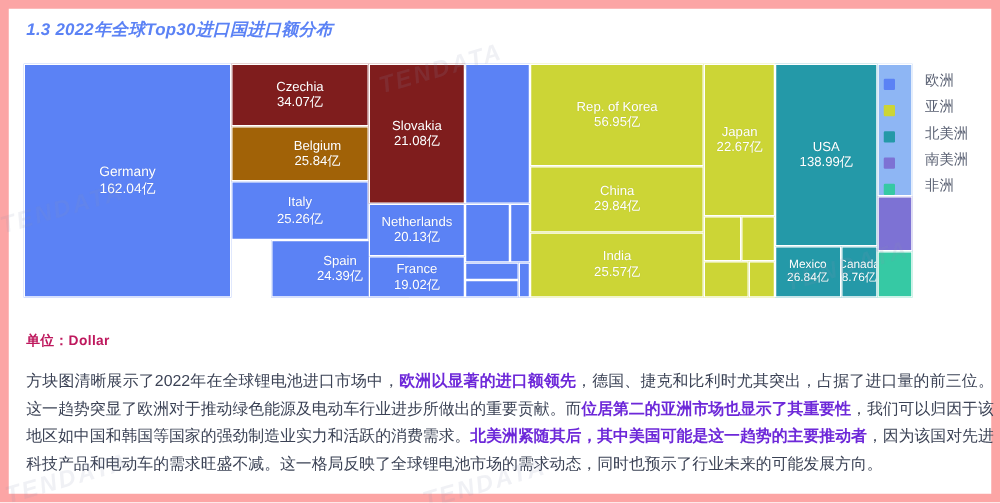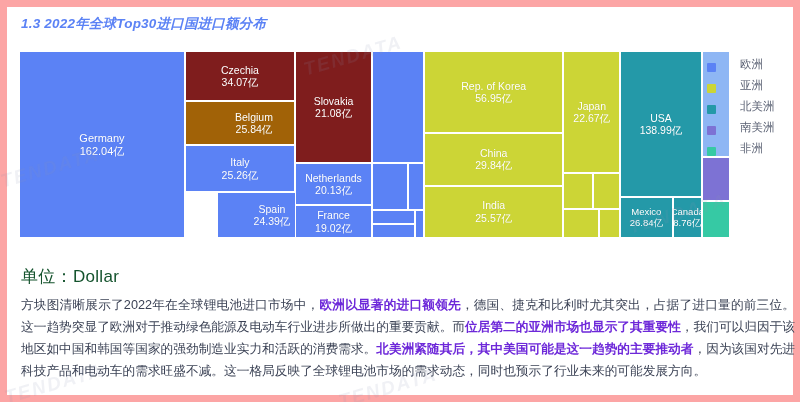--- a/index.html
+++ b/index.html
@@ -52,21 +52,21 @@
     display:flex;align-items:flex-end;height:21px;gap:18px;
   }
   .swatch{
     width:9px;height:9px;margin-right:6px;flex:0 0 auto;border-radius:1px;
   }
   .legend-label{font-size:11.5px;color:#5a6173;}
 
   
   .unit{
     position:absolute;left:14px;top:258px;
-    font-size:17px;color:#14532d;letter-spacing:.3px;
+    font-size:11px;color:#be185d;letter-spacing:.3px;font-weight:bold;
   }
 
   
   .para{
     position:absolute;left:14px;top:288px;width:774px;
     font-size:12.7px;line-height:1.72;color:#3b4255;
     text-align:justify;
   }
   .para b{font-weight:bold;color:#6d28d9;}
 

